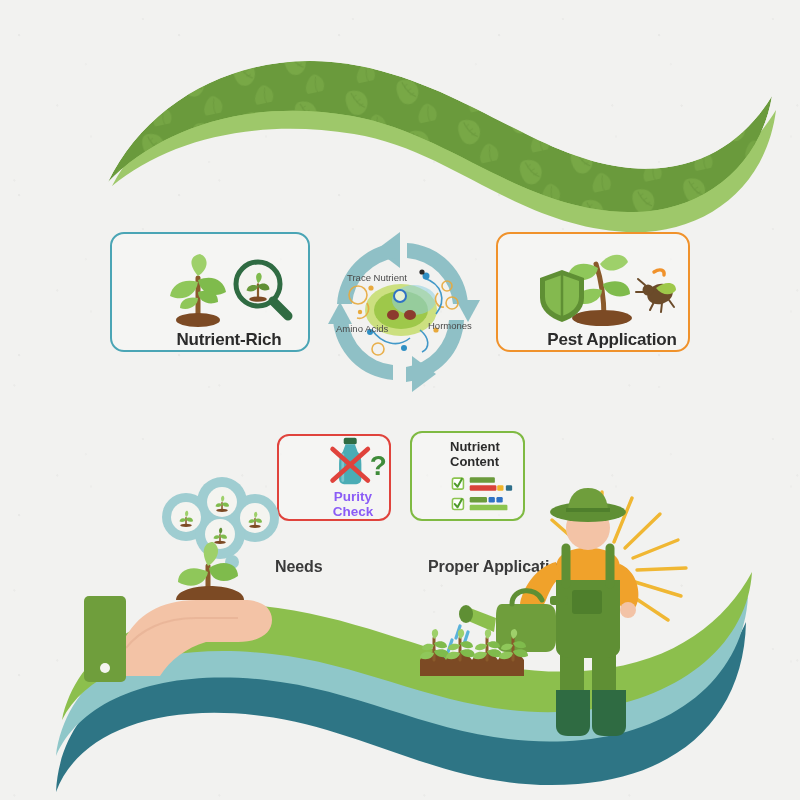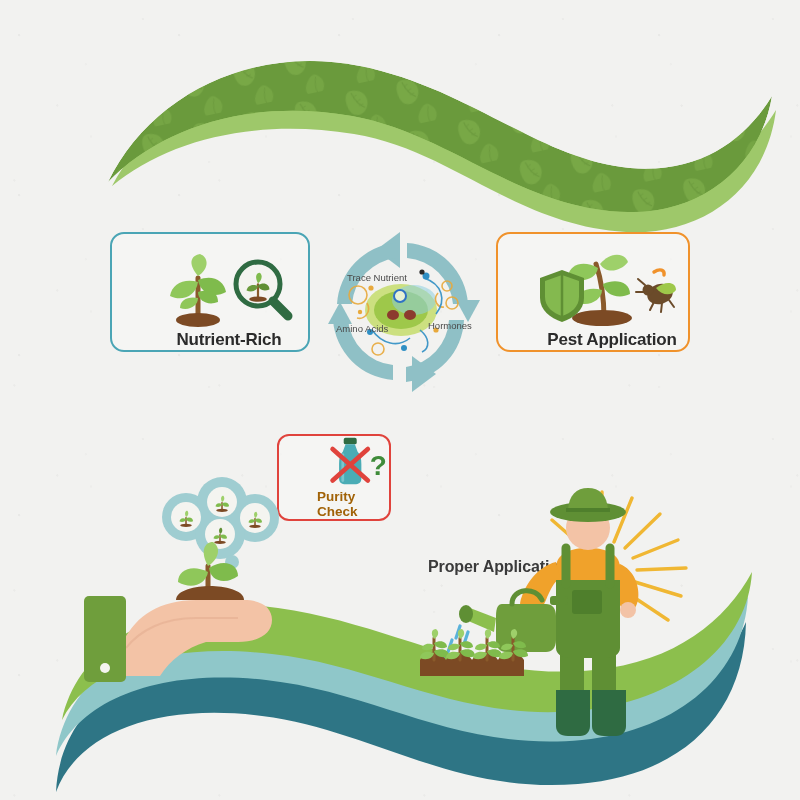--- a/index.html
+++ b/index.html
@@ -69,21 +69,21 @@
     border: 2.5px solid #e0433c;
     border-radius: 12px;
   }
   #card-nutrient-content {
     left: 410px; top: 431px; width: 115px; height: 90px;
     border: 2.5px solid #7fba42;
     border-radius: 12px;
     justify-content: flex-start;
     padding-top: 6px;
   }
-  .card-label-small { font-size: 13.5px; font-weight: 700; color: #a16207; }
+  .card-label-small { font-size: 13.5px; font-weight: 700; color: #8b5cf6; text-align: center; }
   .card-label-top   { font-size: 13px; font-weight: 700; color: #2b2b2b; }
 
   
   .caption {
     position: absolute;
     font-size: 16px;
     font-weight: 600;
     color: #3a3a3a;
     line-height: 1.35;
     letter-spacing: -0.1px;
@@ -321,22 +321,52 @@
       </g>
       <g stroke="#e0433c" stroke-width="5" stroke-linecap="round">
         <path d="M20 14 L58 48"></path>
         <path d="M58 14 L20 48"></path>
       </g>
       <text x="60" y="42" font-family="Liberation Sans, sans-serif" font-size="30" font-weight="700" fill="#3f8c3a">?</text>
     </svg>
     <div class="card-label-small">Purity Check</div>
   </div>
 
+  <div class="card" id="card-nutrient-content">
+    <div class="card-label-top">Nutrient Content</div>
+    <svg width="100" height="56" viewBox="0 0 100 56" style="margin-top:6px">
+
+      <g>
+        <rect x="6" y="4" width="14" height="14" rx="2.5" fill="#ffffff" stroke="#8cc44f" stroke-width="2"></rect>
+        <path d="M9 11 L12.5 15 L18 5" stroke="#4f9b2c" stroke-width="2.6" fill="none" stroke-linecap="round" stroke-linejoin="round"></path>
+      </g>
+
+      <g>
+        <rect x="6" y="30" width="14" height="14" rx="2.5" fill="#ffffff" stroke="#8cc44f" stroke-width="2"></rect>
+        <path d="M9 37 L12.5 41 L18 31" stroke="#4f9b2c" stroke-width="2.6" fill="none" stroke-linecap="round" stroke-linejoin="round"></path>
+      </g>
+
+      <g>
+        <rect x="28" y="3" width="32" height="7" rx="1.5" fill="#6b9b3c"></rect>
+
+        <rect x="28" y="13" width="34" height="7" rx="1.5" fill="#d9413a"></rect>
+        <rect x="63" y="13" width="8" height="7" rx="1.5" fill="#f0b429"></rect>
+        <rect x="74" y="13" width="8" height="7" rx="1.5" fill="#2e6f8a"></rect>
+
+        <rect x="28" y="28" width="22" height="7" rx="1.5" fill="#6b9b3c"></rect>
+        <rect x="52" y="28" width="8" height="7" rx="1.5" fill="#2f72c4"></rect>
+        <rect x="62" y="28" width="8" height="7" rx="1.5" fill="#2f72c4"></rect>
+
+        <rect x="28" y="38" width="48" height="7" rx="1.5" fill="#8cc44f"></rect>
+      </g>
+    </svg>
+  </div>
 
   <div class="caption" id="caption-plant-specific">
+    <div>Needs</div>
   </div>
   <div class="caption" id="caption-proper-application">Proper Application</div>
 
   <svg class="layer" viewBox="0 0 800 800" width="800" height="800">
 
     <g>
       <circle cx="186" cy="517" r="24" fill="#9fcdd1"></circle>
       <circle cx="222" cy="502" r="25" fill="#9fcdd1"></circle>
       <circle cx="255" cy="518" r="24" fill="#9fcdd1"></circle>
       <circle cx="220" cy="534" r="25" fill="#9fcdd1"></circle>

